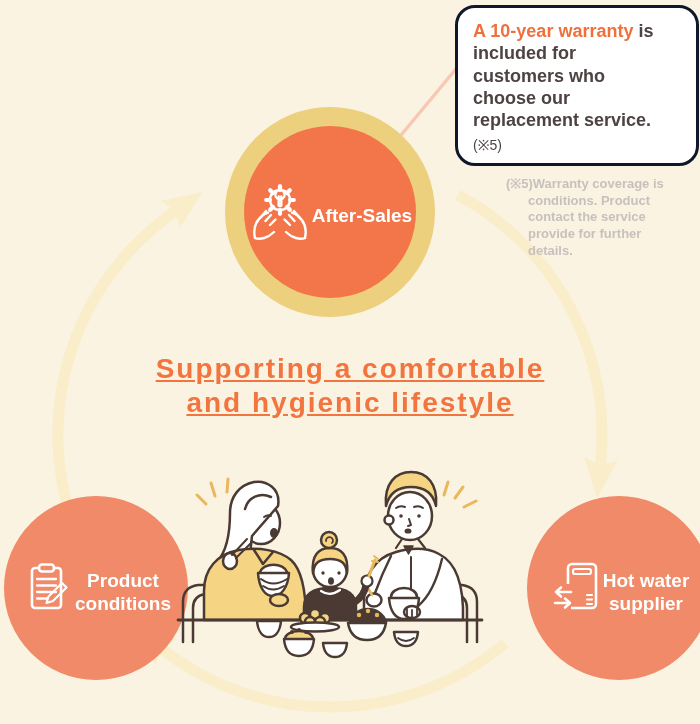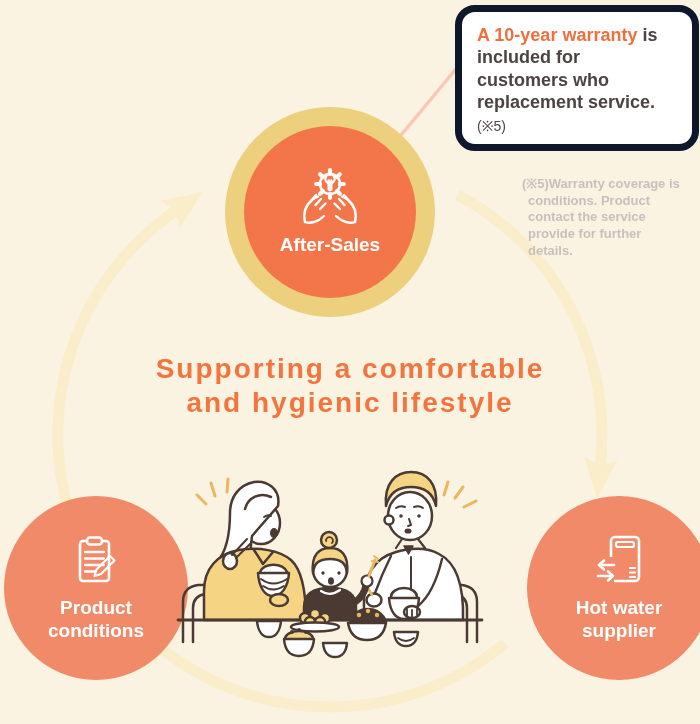--- a/index.html
+++ b/index.html
@@ -5,45 +5,45 @@
   html,body{margin:0;padding:0;}
   body{font-family:"Liberation Sans", sans-serif;}
   #stage{position:relative;width:700px;height:724px;background:#FBF3E2;overflow:hidden;}
   svg{display:block;}
   .abs{position:absolute;}
 
   
   #arc-layer{position:absolute;left:0;top:0;}
 
   
-  .node-circle{position:absolute;border-radius:50%;display:flex;flex-direction:column;
+  .node-circle{position:absolute;border-radius:50%;display:flex;
     align-items:center;justify-content:center;text-align:center;}
   #top-ring{left:225px;top:107px;width:210px;height:210px;border-radius:50%;background:#ECD07E;}
   #node-top{left:244px;top:126px;width:172px;height:172px;background:#F3764A;}
   #node-right{left:527px;top:496px;width:184px;height:184px;background:#F08A68;}
   #node-left{left:4px;top:496px;width:184px;height:184px;background:#F08A68;justify-content:center;}
   .node-label{color:#FFFFFF;font-weight:bold;font-size:19px;line-height:1.2;margin-top:9px;}
   .node-label div{white-space:nowrap;}
 
   
   #center-heading{left:0;top:352px;width:700px;text-align:center;color:#F2743E;
-    font-weight:bold;font-size:28px;line-height:1.22;letter-spacing:2px;}
+    font-weight:bold;font-size:28px;line-height:1.22;letter-spacing:2px;text-decoration:underline;}
 
   
   #callout{left:455px;top:5px;width:244px;box-sizing:border-box;background:#FFFFFF;
-    border:7px solid #0f172a;border-radius:20px;padding:12px 10px 9px 15px;}
+    border:3px solid #0f172a;border-radius:20px;padding:12px 10px 9px 15px;}
   .callout-line{font-weight:bold;font-size:18px;line-height:1.24;color:#4D4342;white-space:nowrap;}
   .callout-hl{color:#F0703C;}
   .callout-footnote{font-size:14px;color:#4D4342;margin-top:3px;}
 
   
   #side-note{left:506px;top:176px;width:190px;color:#C8C0BD;font-size:13px;
     line-height:1.28;font-weight:bold;}
   .note-line{margin-left:22px;white-space:nowrap;}
-  .note-line:first-child{margin-left:16px;}
+  .note-line:first-child{margin-left:0;}
 
   
   #illustration{left:160px;top:460px;}
 </style>
 </head>
 <body>
 
 <div id="stage">
 
   <svg id="arc-layer" width="700" height="724" viewBox="0 0 700 724">
@@ -125,20 +125,21 @@
 
   <div id="center-heading" class="abs">
     <div>Supporting a comfortable</div>
     <div>and hygienic lifestyle</div>
   </div>
 
   <div id="callout" class="abs">
     <div class="callout-line"><span class="callout-hl">A 10-year warranty</span><span> is</span></div>
     <div class="callout-line">included for</div>
     <div class="callout-line">customers who</div>
+    <div class="callout-line">choose our</div>
     <div class="callout-line">replacement service.</div>
     <div class="callout-footnote">(※5)</div>
   </div>
 
   <div id="side-note" class="abs">
     <div class="note-line">(※5)Warranty coverage is</div>
     <div class="note-line">conditions. Product</div>
     <div class="note-line">contact the service</div>
     <div class="note-line">provide for further</div>
     <div class="note-line">details.</div>

